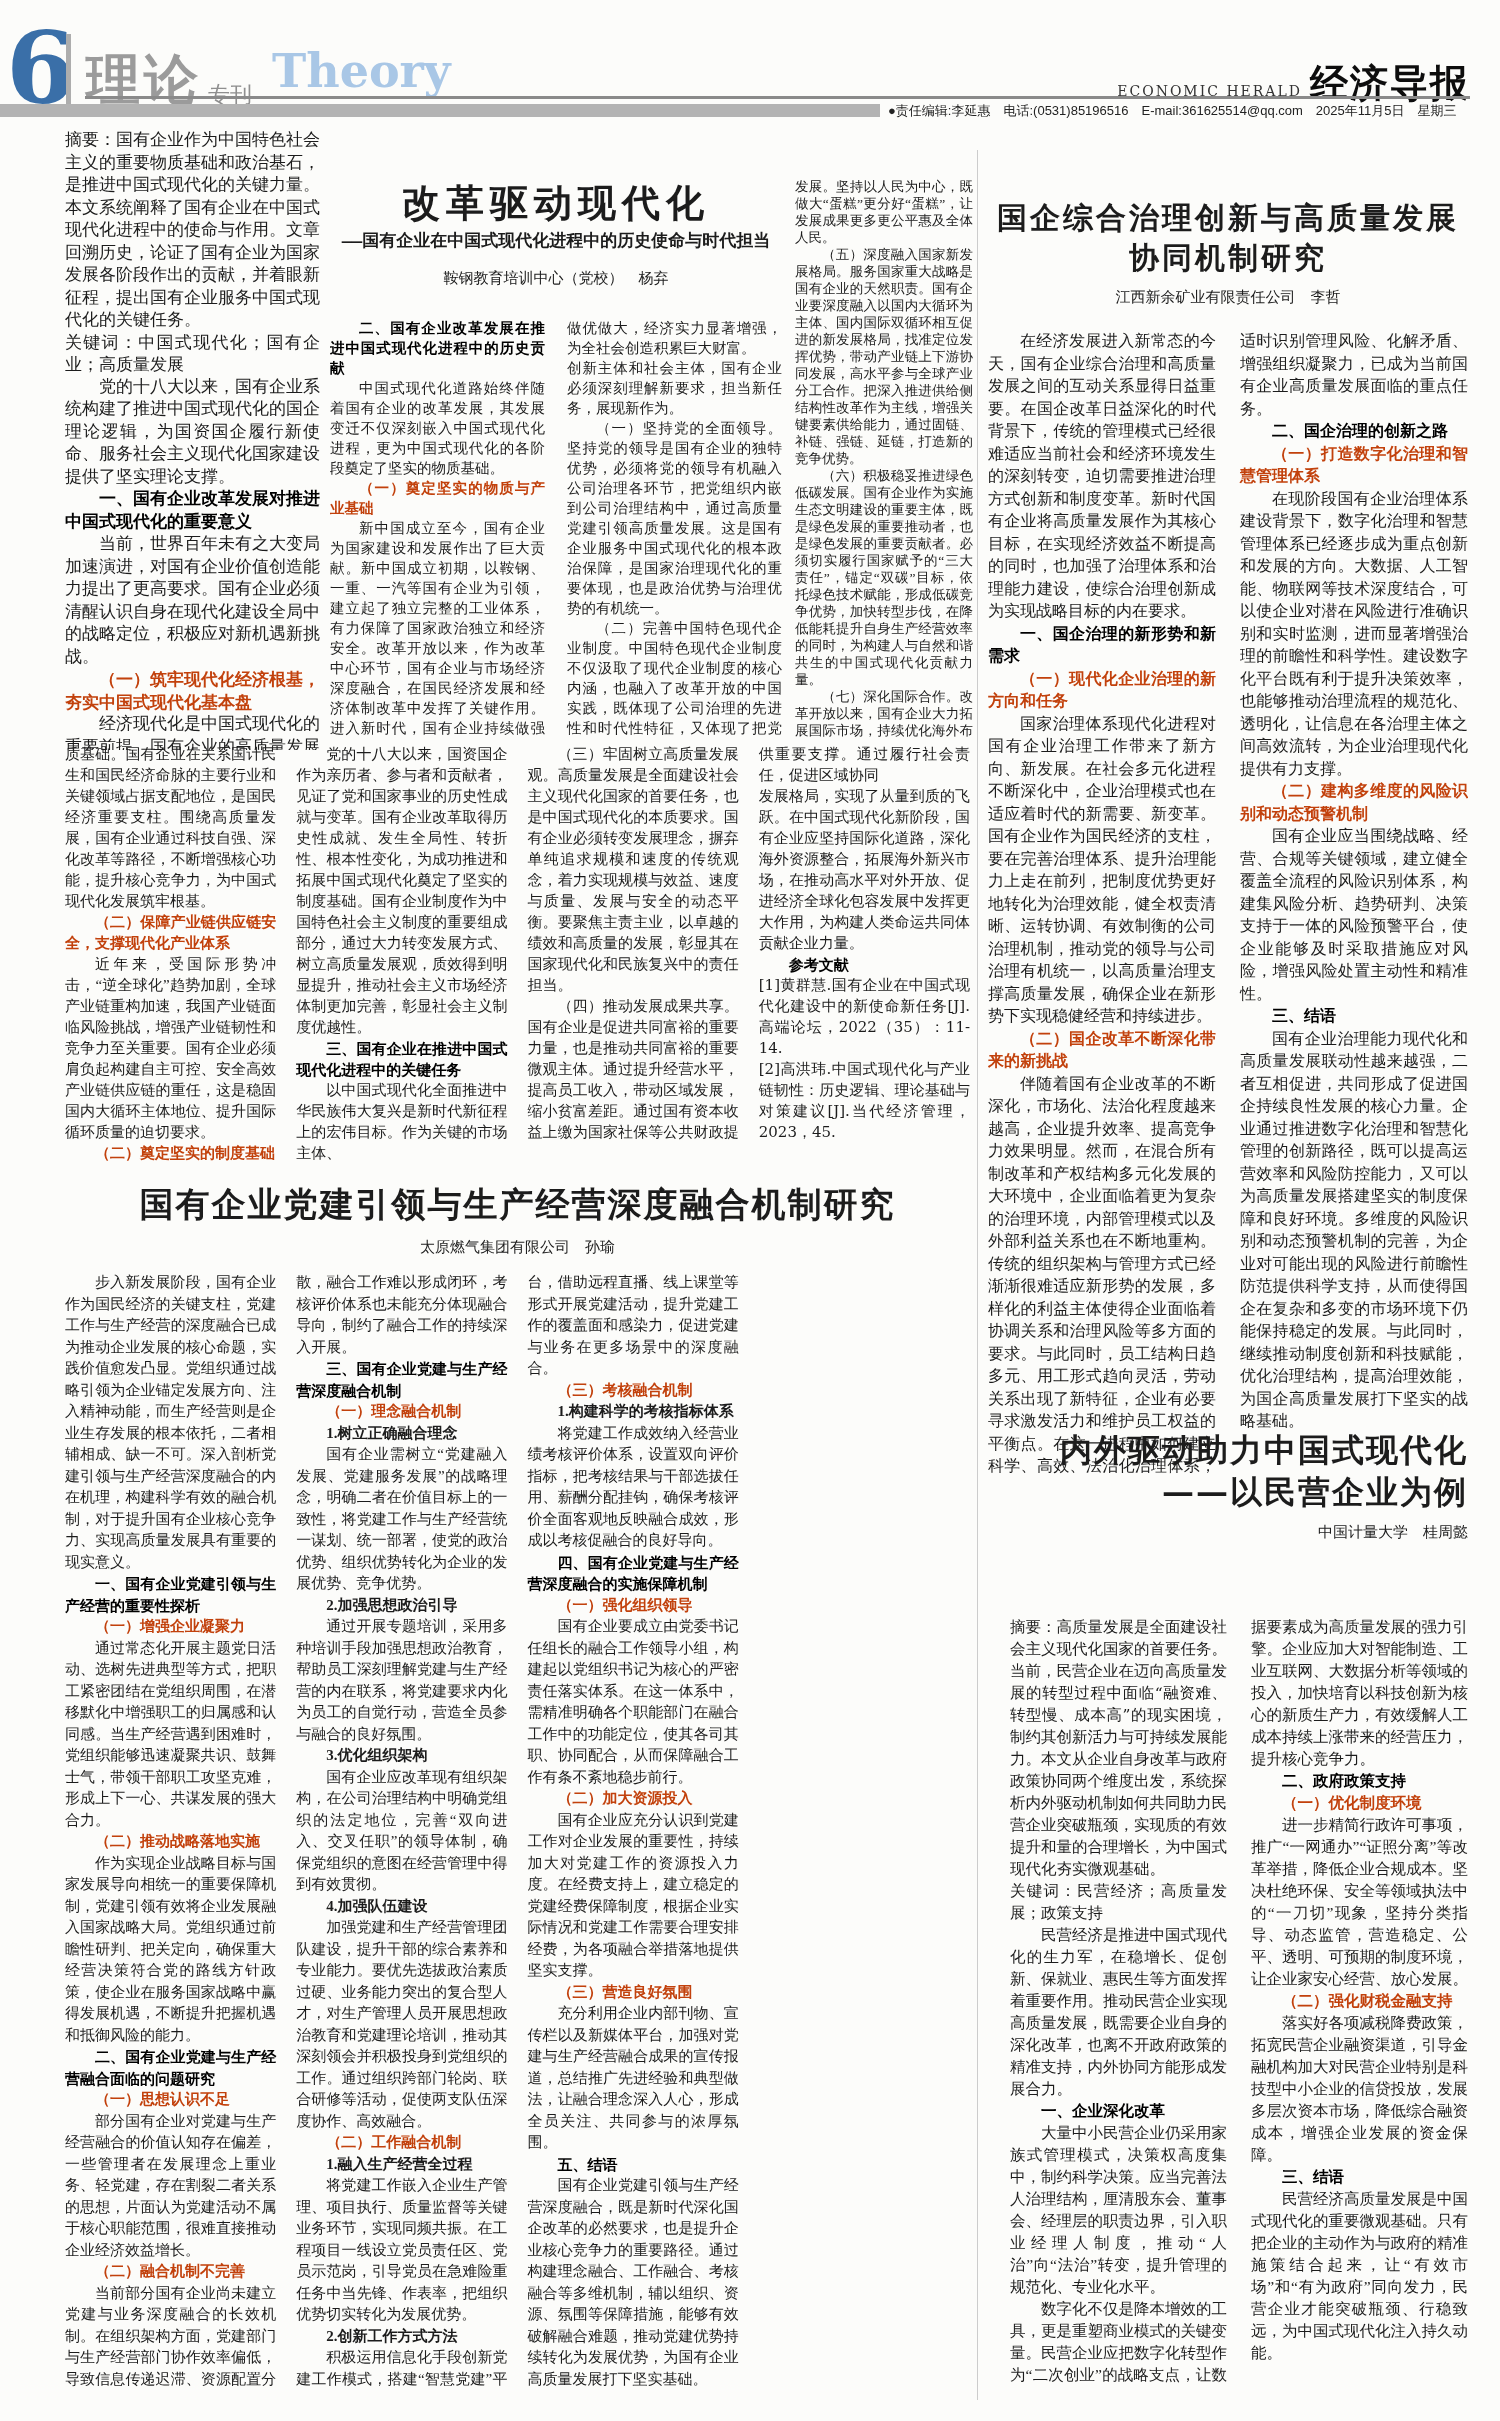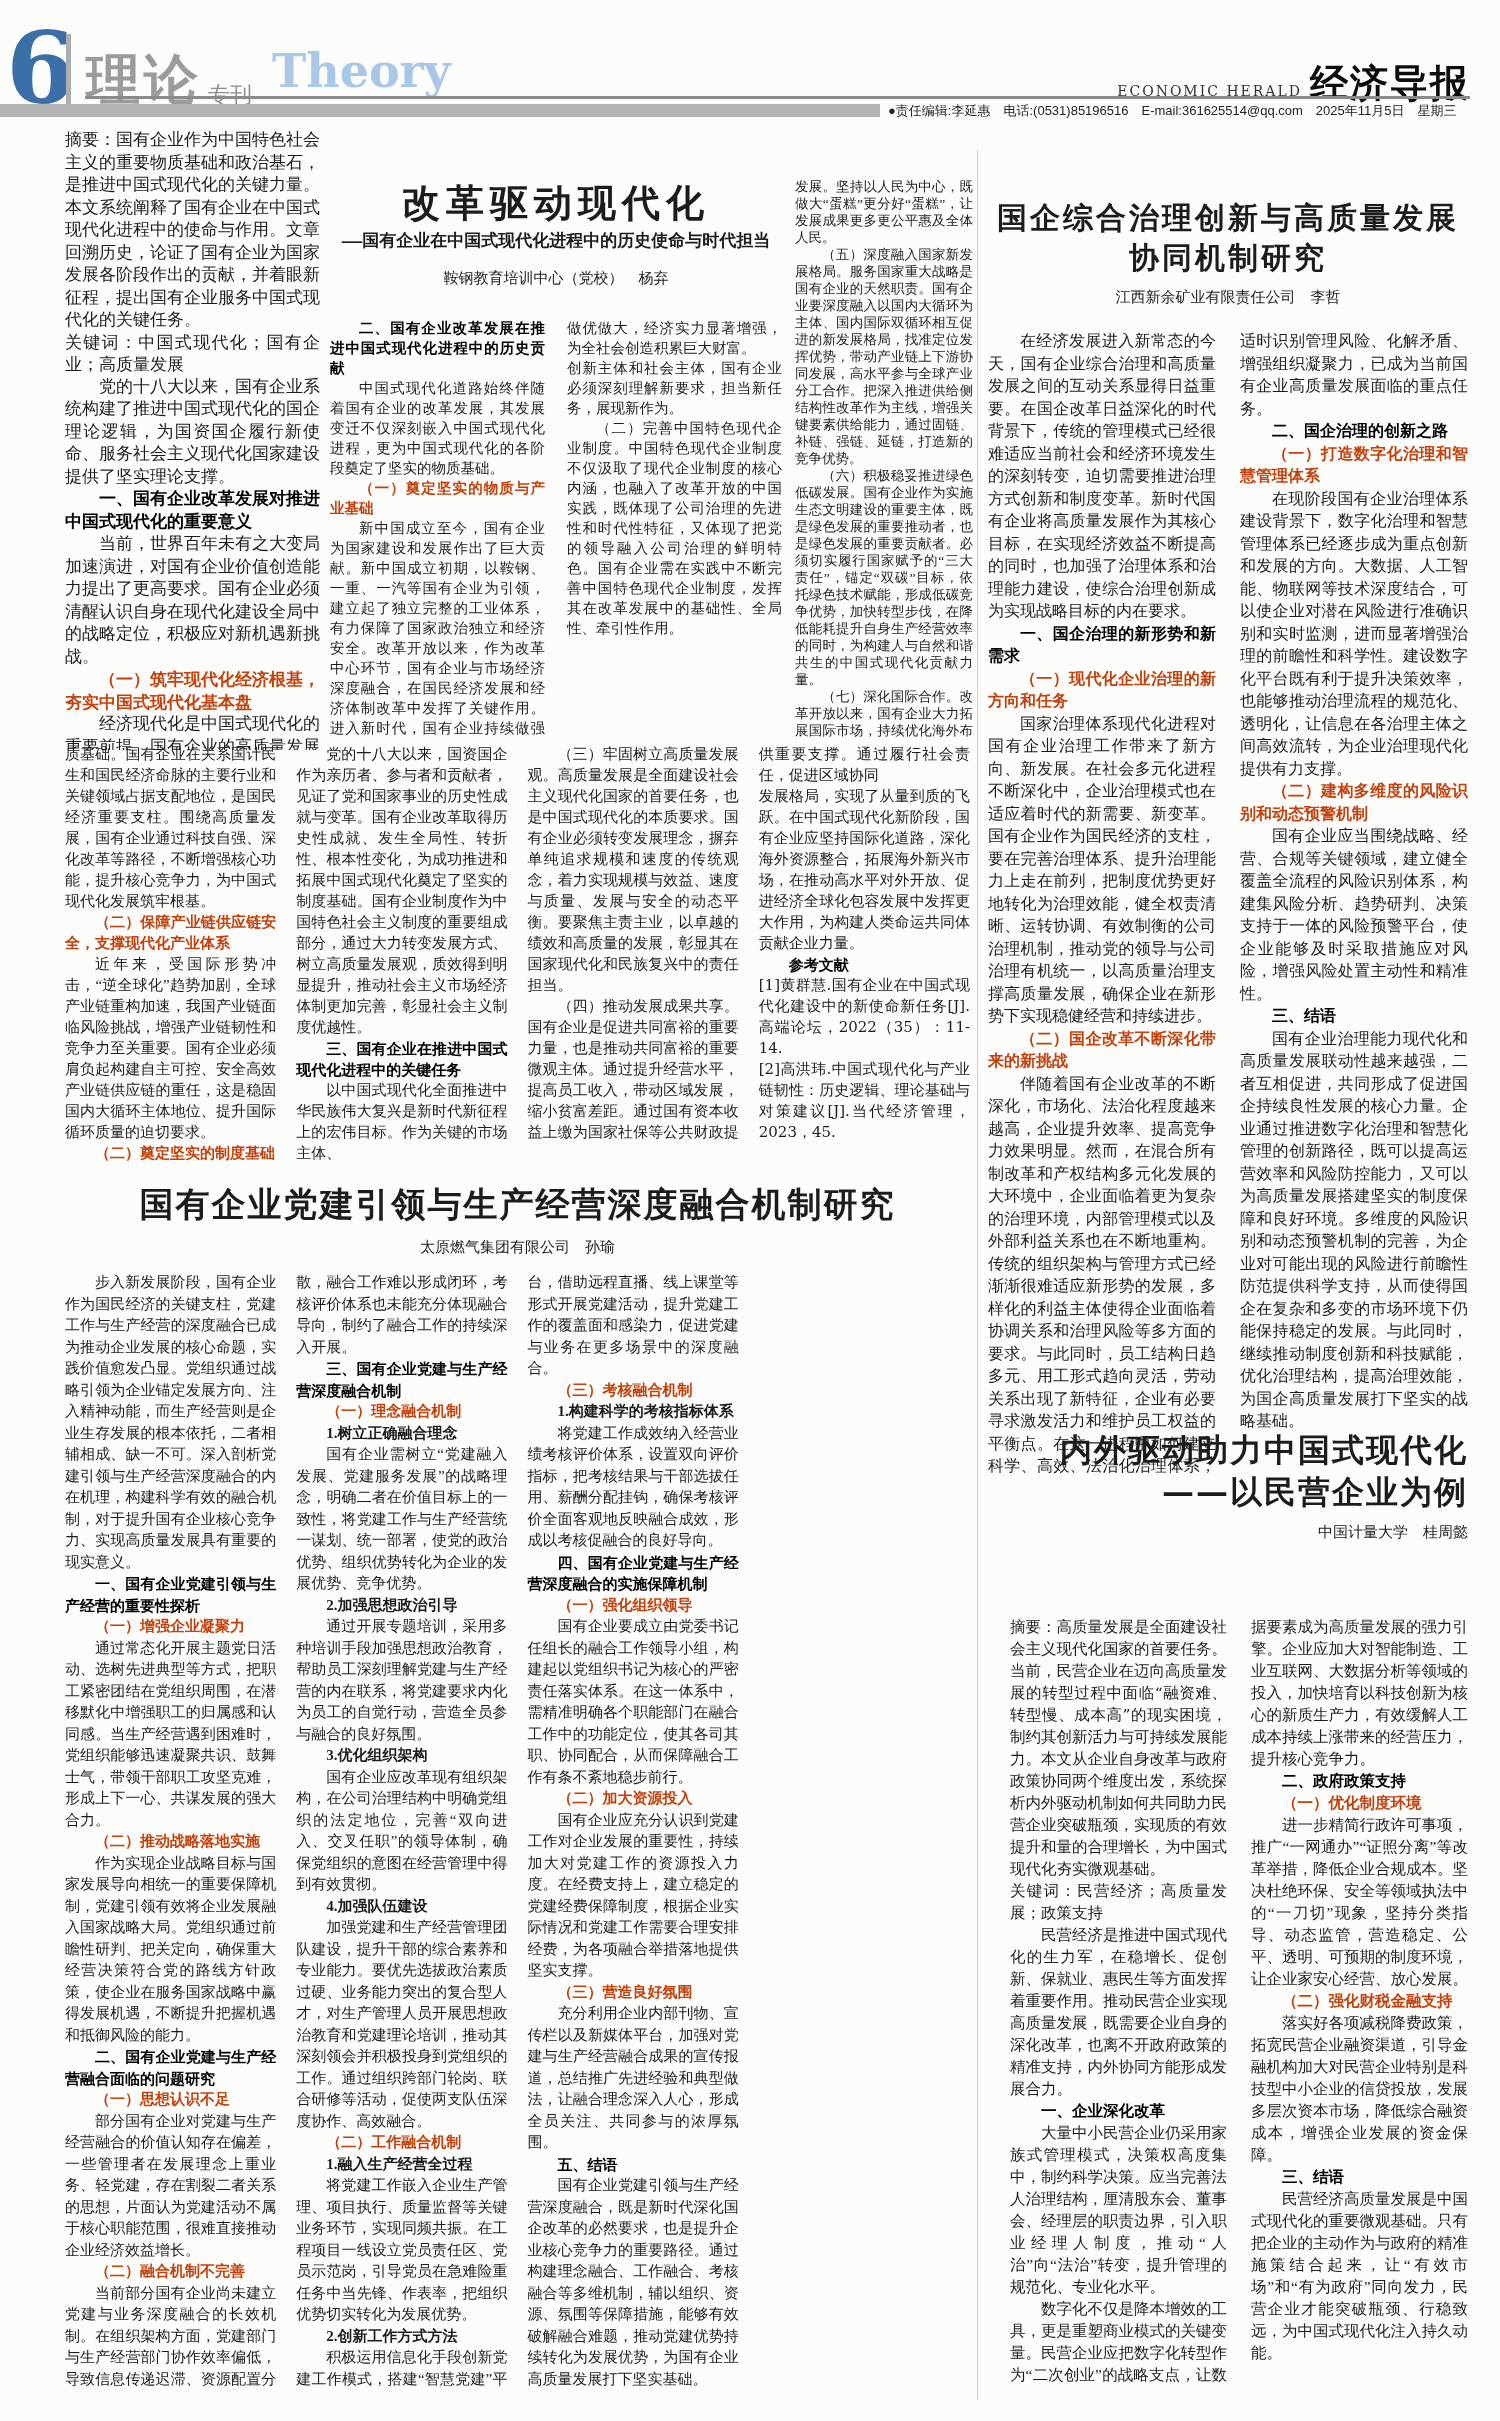--- a/index.html
+++ b/index.html
@@ -101,20 +101,21 @@
     <div class="sub">——国有企业在中国式现代化进程中的历史使命与时代担当</div>
     <div class="auth">鞍钢教育培训中心（党校）　杨弃</div>
   </div>
 
   <div id="b-cols" class="zone colzone">
       <div class="blk h2">二、国有企业改革发展在推进中国式现代化进程中的历史贡献</div>
       <div class="blk p">中国式现代化道路始终伴随着国有企业的改革发展，其发展变迁不仅深刻嵌入中国式现代化进程，更为中国式现代化的各阶段奠定了坚实的物质基础。</div>
       <div class="blk h3k">（一）奠定坚实的物质与产业基础</div>
       <div class="blk p">新中国成立至今，国有企业为国家建设和发展作出了巨大贡献。新中国成立初期，以鞍钢、一重、一汽等国有企业为引领，建立起了独立完整的工业体系，有力保障了国家政治独立和经济安全。改革开放以来，作为改革中心环节，国有企业与市场经济深度融合，在国民经济发展和经济体制改革中发挥了关键作用。进入新时代，国有企业持续做强做优做大，经济实力显著增强，为全社会创造积累巨大财富。</div>
       <div class="blk cont">创新主体和社会主体，国有企业必须深刻理解新要求，担当新任务，展现新作为。</div>
+      <div class="blk p">（一）坚持党的全面领导。坚持党的领导是国有企业的独特优势，必须将党的领导有机融入公司治理各环节，把党组织内嵌到公司治理结构中，通过高质量党建引领高质量发展。这是国有企业服务中国式现代化的根本政治保障，是国家治理现代化的重要体现，也是政治优势与治理优势的有机统一。</div>
       <div class="blk p">（二）完善中国特色现代企业制度。中国特色现代企业制度不仅汲取了现代企业制度的核心内涵，也融入了改革开放的中国实践，既体现了公司治理的先进性和时代性特征，又体现了把党的领导融入公司治理的鲜明特色。国有企业需在实践中不断完善中国特色现代企业制度，发挥其在改革发展中的基础性、全局性、牵引性作用。</div>
     </div>
 
   <div id="b-tall" class="zone">
       <div class="blk cont">发展。坚持以人民为中心，既做大“蛋糕”更分好“蛋糕”，让发展成果更多更公平惠及全体人民。</div>
       <div class="blk p">（五）深度融入国家新发展格局。服务国家重大战略是国有企业的天然职责。国有企业要深度融入以国内大循环为主体、国内国际双循环相互促进的新发展格局，找准定位发挥优势，带动产业链上下游协同发展，高水平参与全球产业分工合作。把深入推进供给侧结构性改革作为主线，增强关键要素供给能力，通过固链、补链、强链、延链，打造新的竞争优势。</div>
       <div class="blk p">（六）积极稳妥推进绿色低碳发展。国有企业作为实施生态文明建设的重要主体，既是绿色发展的重要推动者，也是绿色发展的重要贡献者。必须切实履行国家赋予的“三大责任”，锚定“双碳”目标，依托绿色技术赋能，形成低碳竞争优势，加快转型步伐，在降低能耗提升自身生产经营效率的同时，为构建人与自然和谐共生的中国式现代化贡献力量。</div>
       <div class="blk p">（七）深化国际合作。改革开放以来，国有企业大力拓展国际市场，持续优化海外布局，形成了全方位、多层次的国际</div>
     </div>
 

